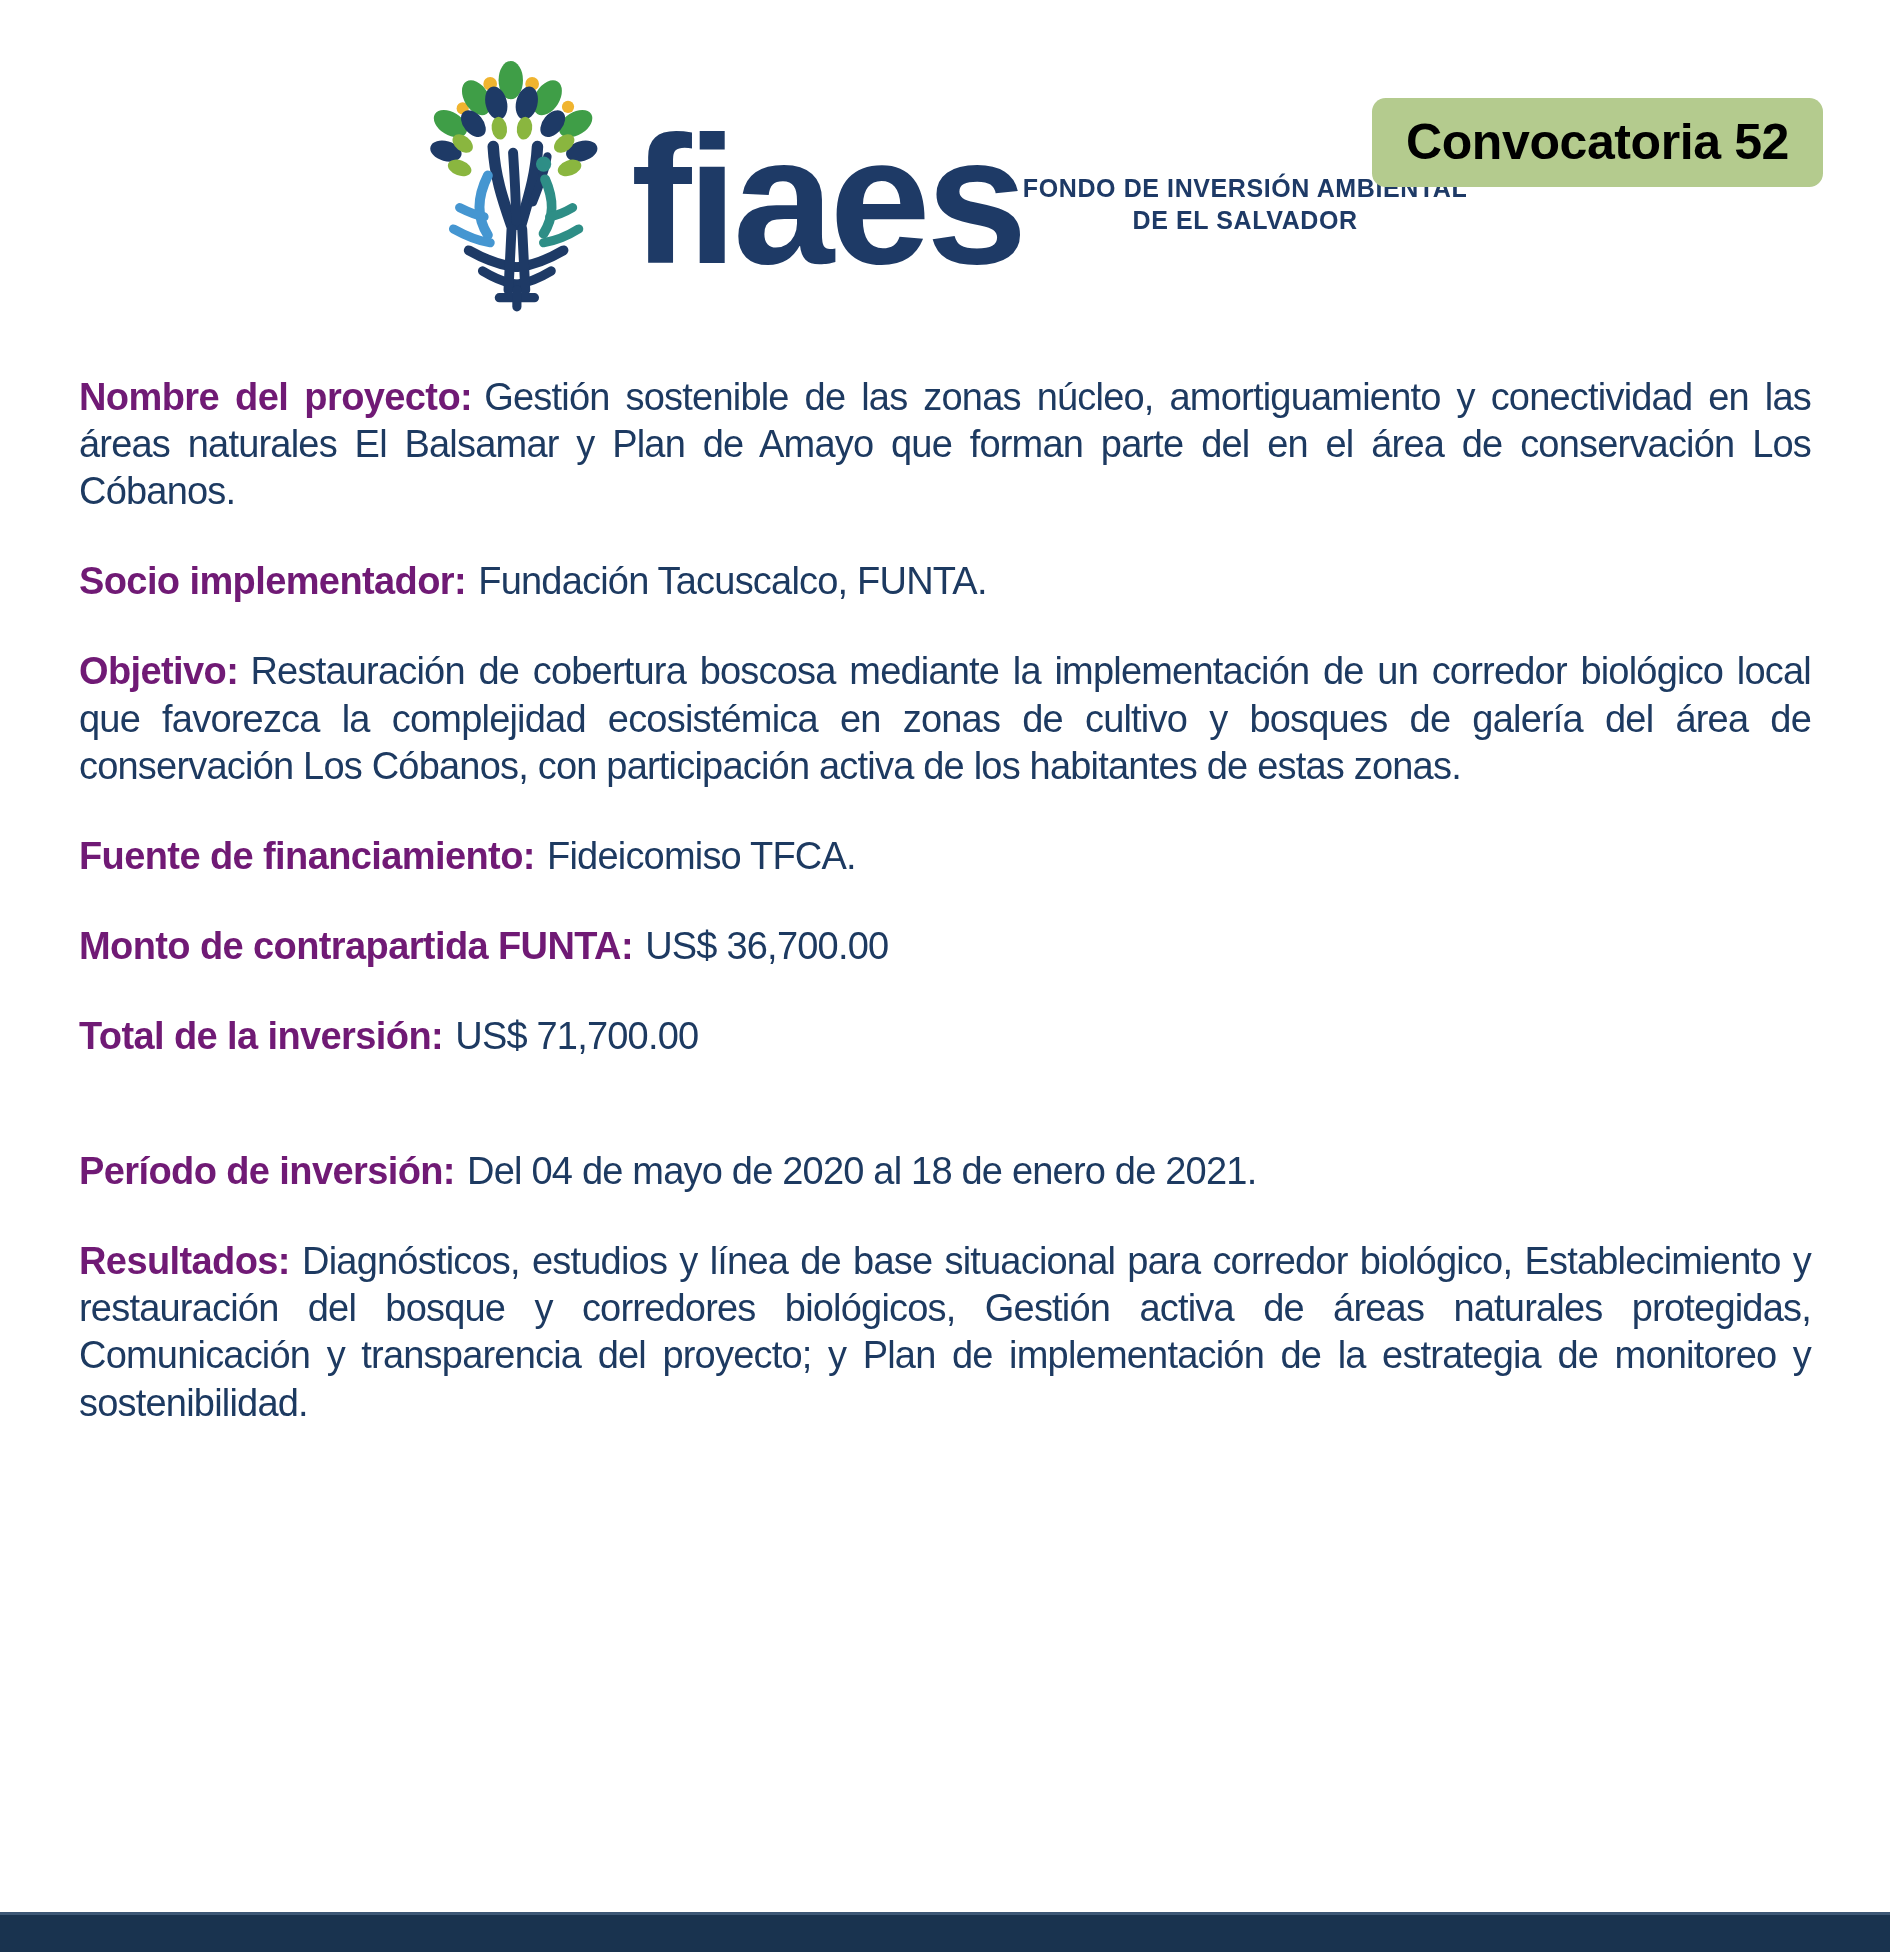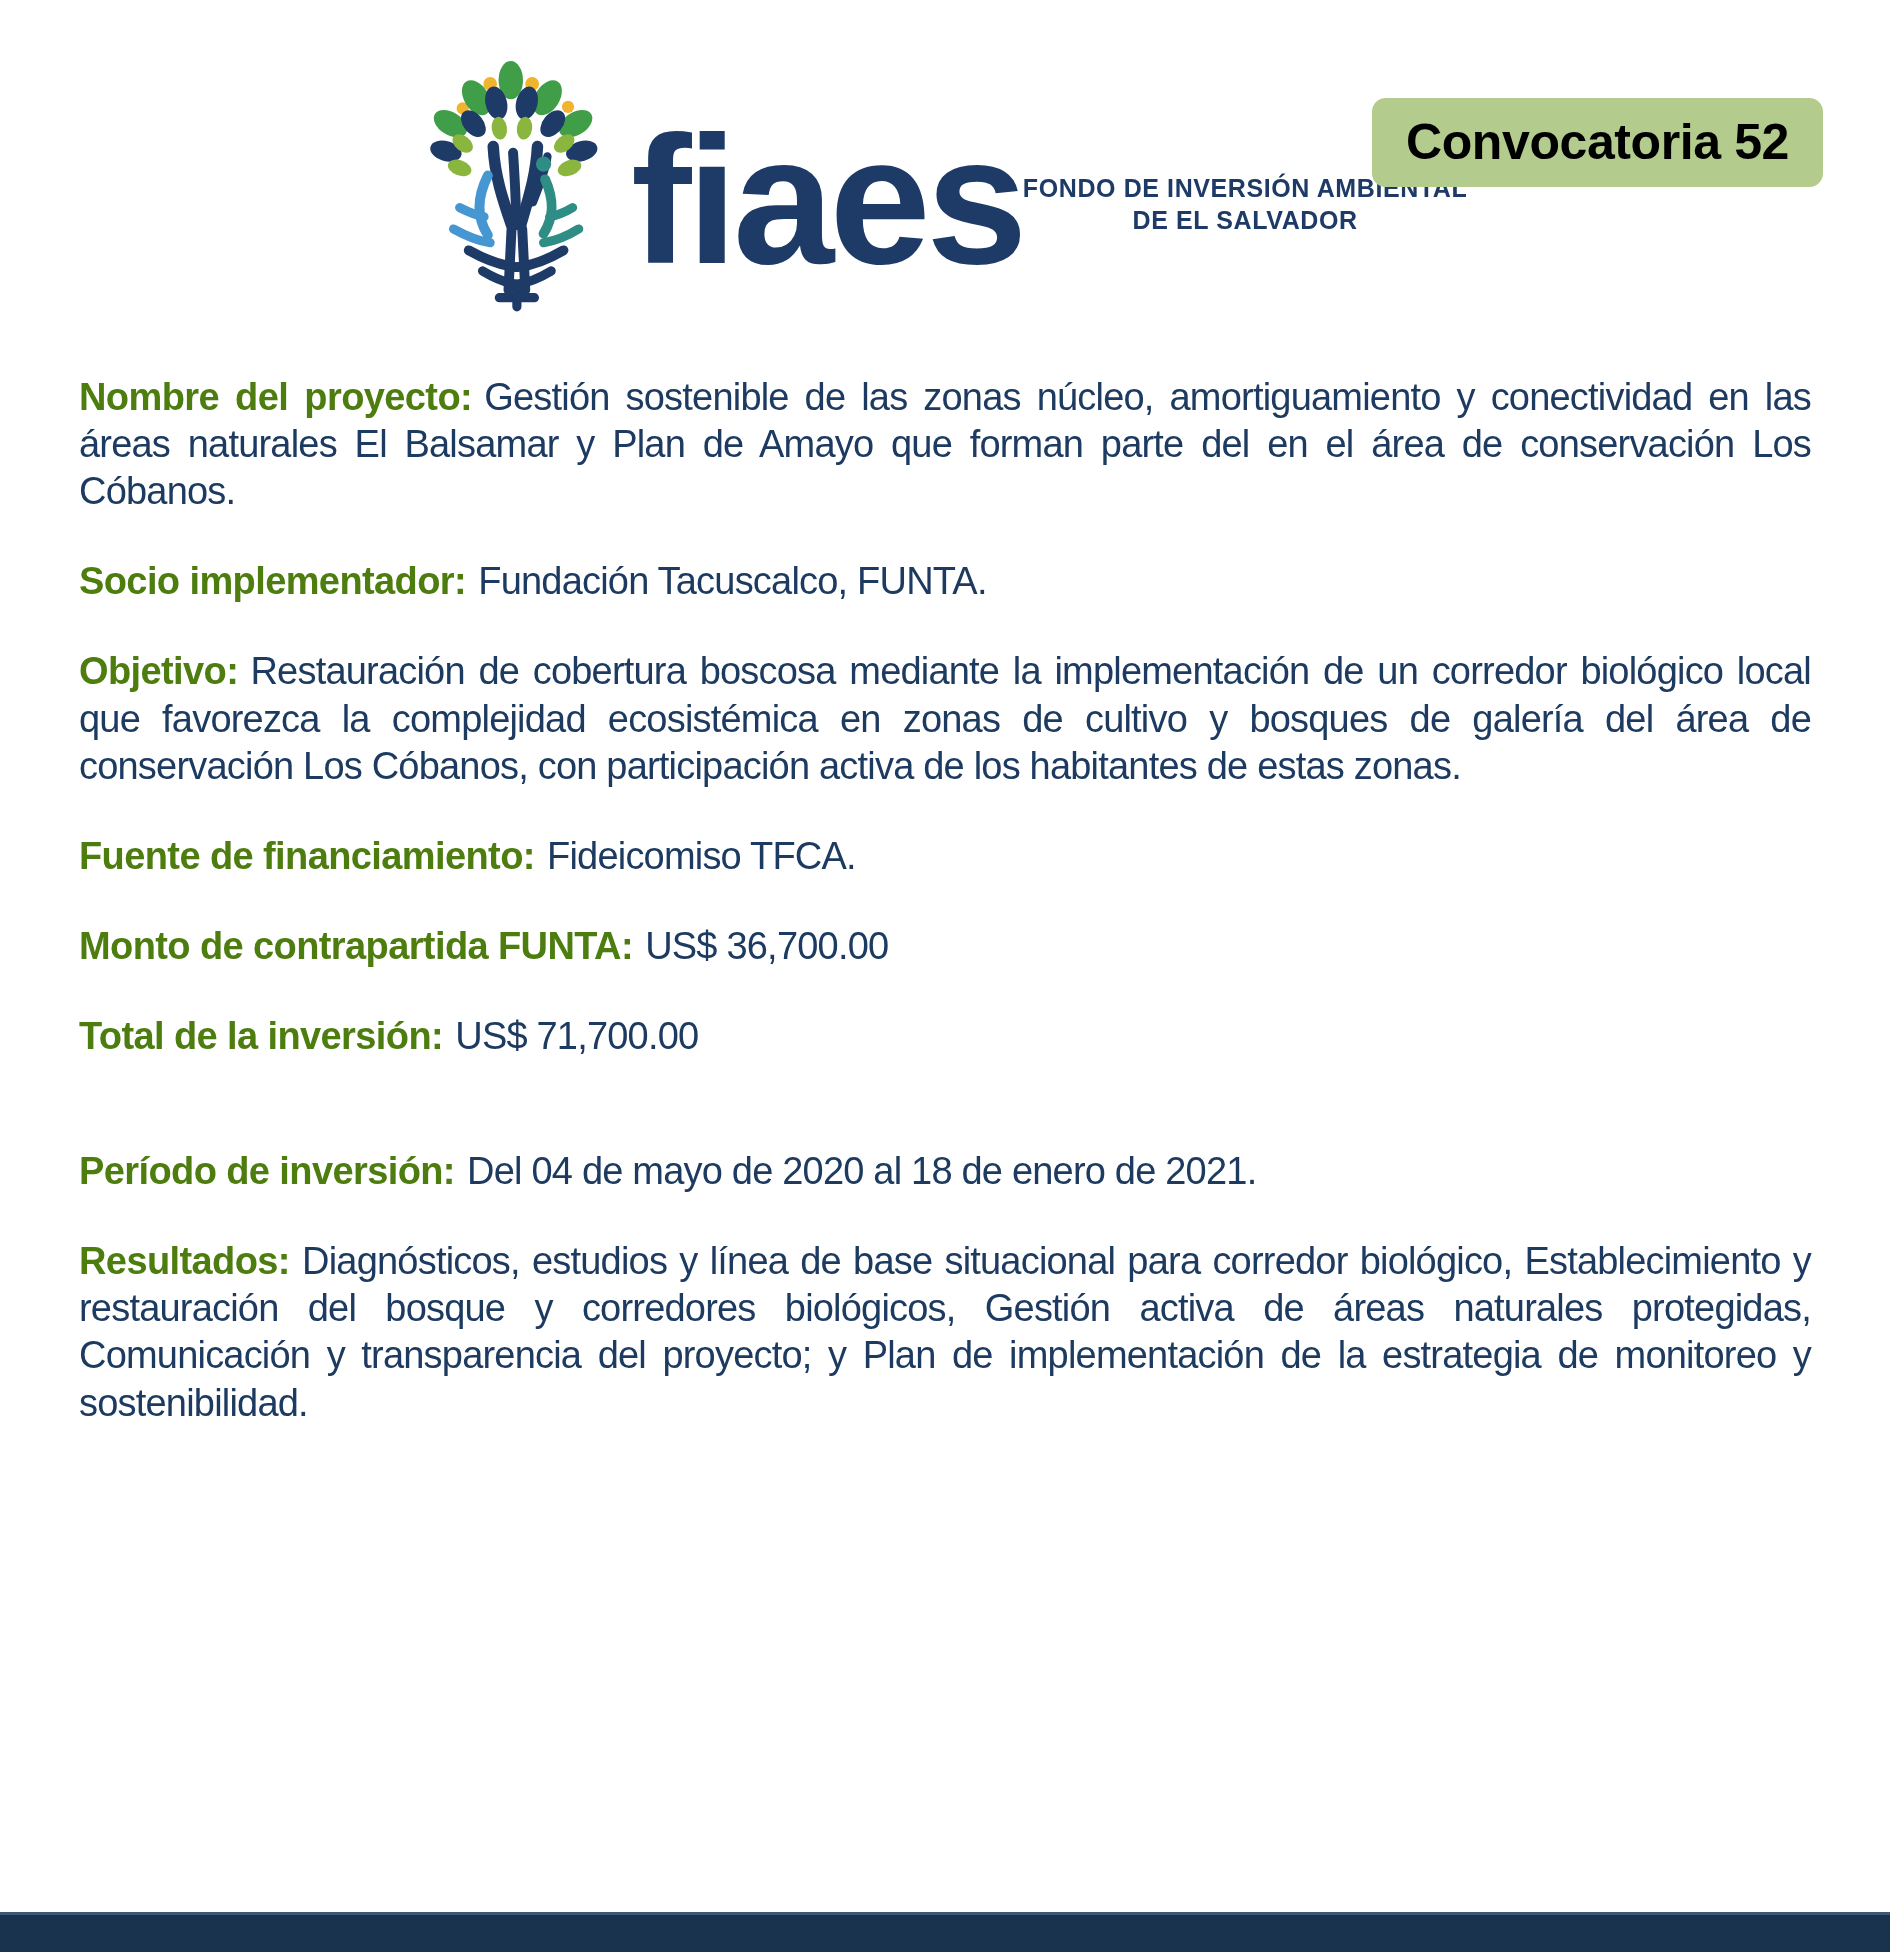--- a/index.html
+++ b/index.html
@@ -66,21 +66,21 @@
   .content {
     margin-top: 38px;
     padding: 0 79px 0 79px;
     font-size: 38px;
     line-height: 1.24;
     letter-spacing: -0.8px;
     text-align: justify;
   }
   .section { margin: 0 0 43px 0; }
   .section.gap-large { margin-bottom: 88px; }
-  .label { font-weight: bold; margin-right: 12.2px; color: #4d7c0f; letter-spacing: -0.6px; }
+  .label { font-weight: bold; margin-right: 12.2px; color: #701a75; letter-spacing: -0.6px; }
   .value { font-weight: normal; }
 
   
   .footer-bar {
     position: absolute;
     left: 0; right: 0; bottom: 0;
     height: 38px;
     background: #19334f;
     border-top: 3.8px solid #3d5876;
   }

